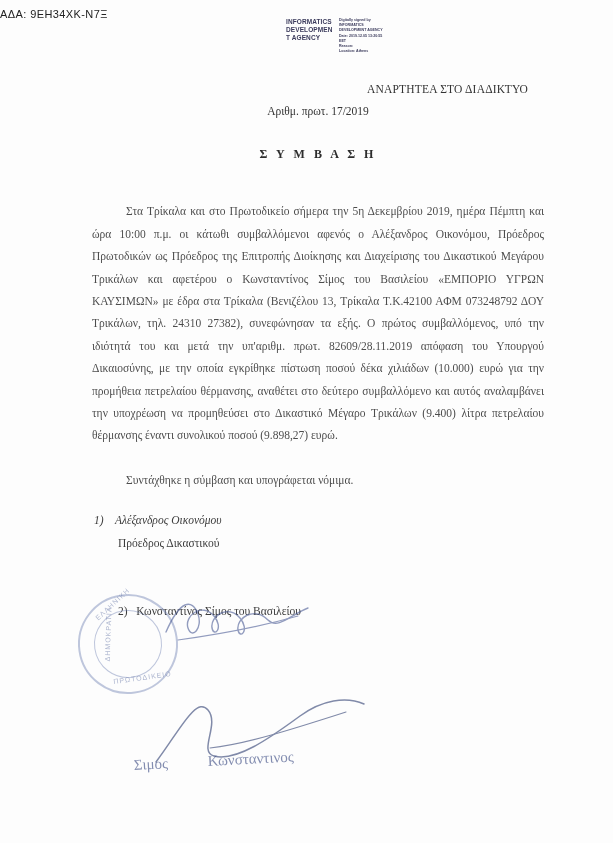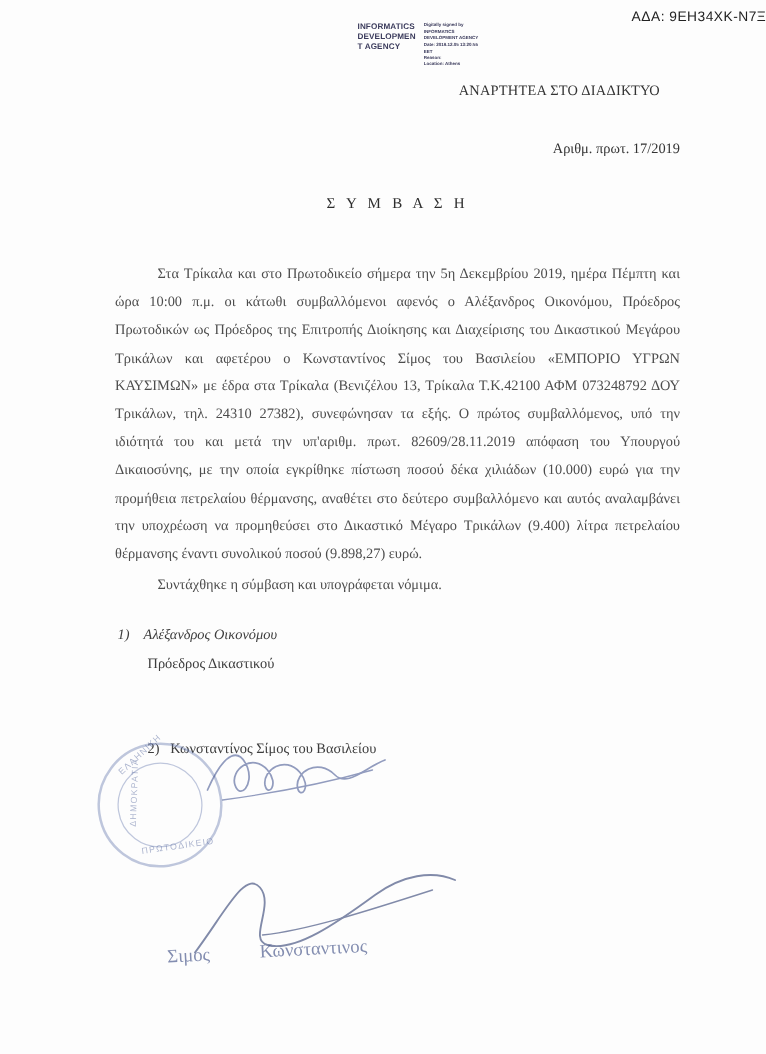--- a/index.html
+++ b/index.html
@@ -21,21 +21,21 @@
     inset: 0;
     background: #fdfdfd;
   }
 
   
   .ada-line {
     position: absolute;
     top: 8px;
     left: 0;
     width: 100%;
-    text-align: right;
+    text-align: left;
     font-family: "Liberation Sans", sans-serif;
     font-size: 11px;
     letter-spacing: 0.4px;
     color: #222;
   }
 
   .stamp {
     position: absolute;
     top: 18px;
     left: 286px;
@@ -63,61 +63,60 @@
   }
   .stamp-right .sp {
     display: block;
   }
   .stamp-right .gap { height: 3px; }
 
   
   .doc {
     position: absolute;
     left: 92px;
-    top: 62px;
+    top: 78px;
     width: 452px;
     font-size: 11.5px;
     line-height: 1.95;
     color: #3a3a3a;
   }
 
   .title-anartitea {
     text-align: right;
     padding-right: 16px;
     font-size: 11.5px;
     letter-spacing: 0.2px;
     color: #333;
   }
 
   .arithm {
-    margin-top: 24px;
-    text-align: right;
+    text-align: center;
     font-size: 11.5px;
     color: #333;
   }
 
   .symvasi {
     margin-top: 20px;
     text-align: center;
-    font-weight: normal;
+    font-weight: bold;
     letter-spacing: 3px;
     font-size: 12px;
     color: #2d2d2d;
   }
 
   .para {
     margin-top: 34px;
     text-align: justify;
     text-justify: inter-word;
     text-indent: 34px;
     color: #3d3d3d;
     filter: opacity(0.92);
   }
   .para.p2 { margin-top: 16px; }
-  .para.p3 { margin-top: 2px; }
+  .para.p3 { margin-top: 22px; }
 
   .sign-list {
     margin-top: 18px;
     color: #3d3d3d;
   }
   .sign-item-1 {
     margin-left: 2px;
     font-style: italic;
   }
   .sign-role {

